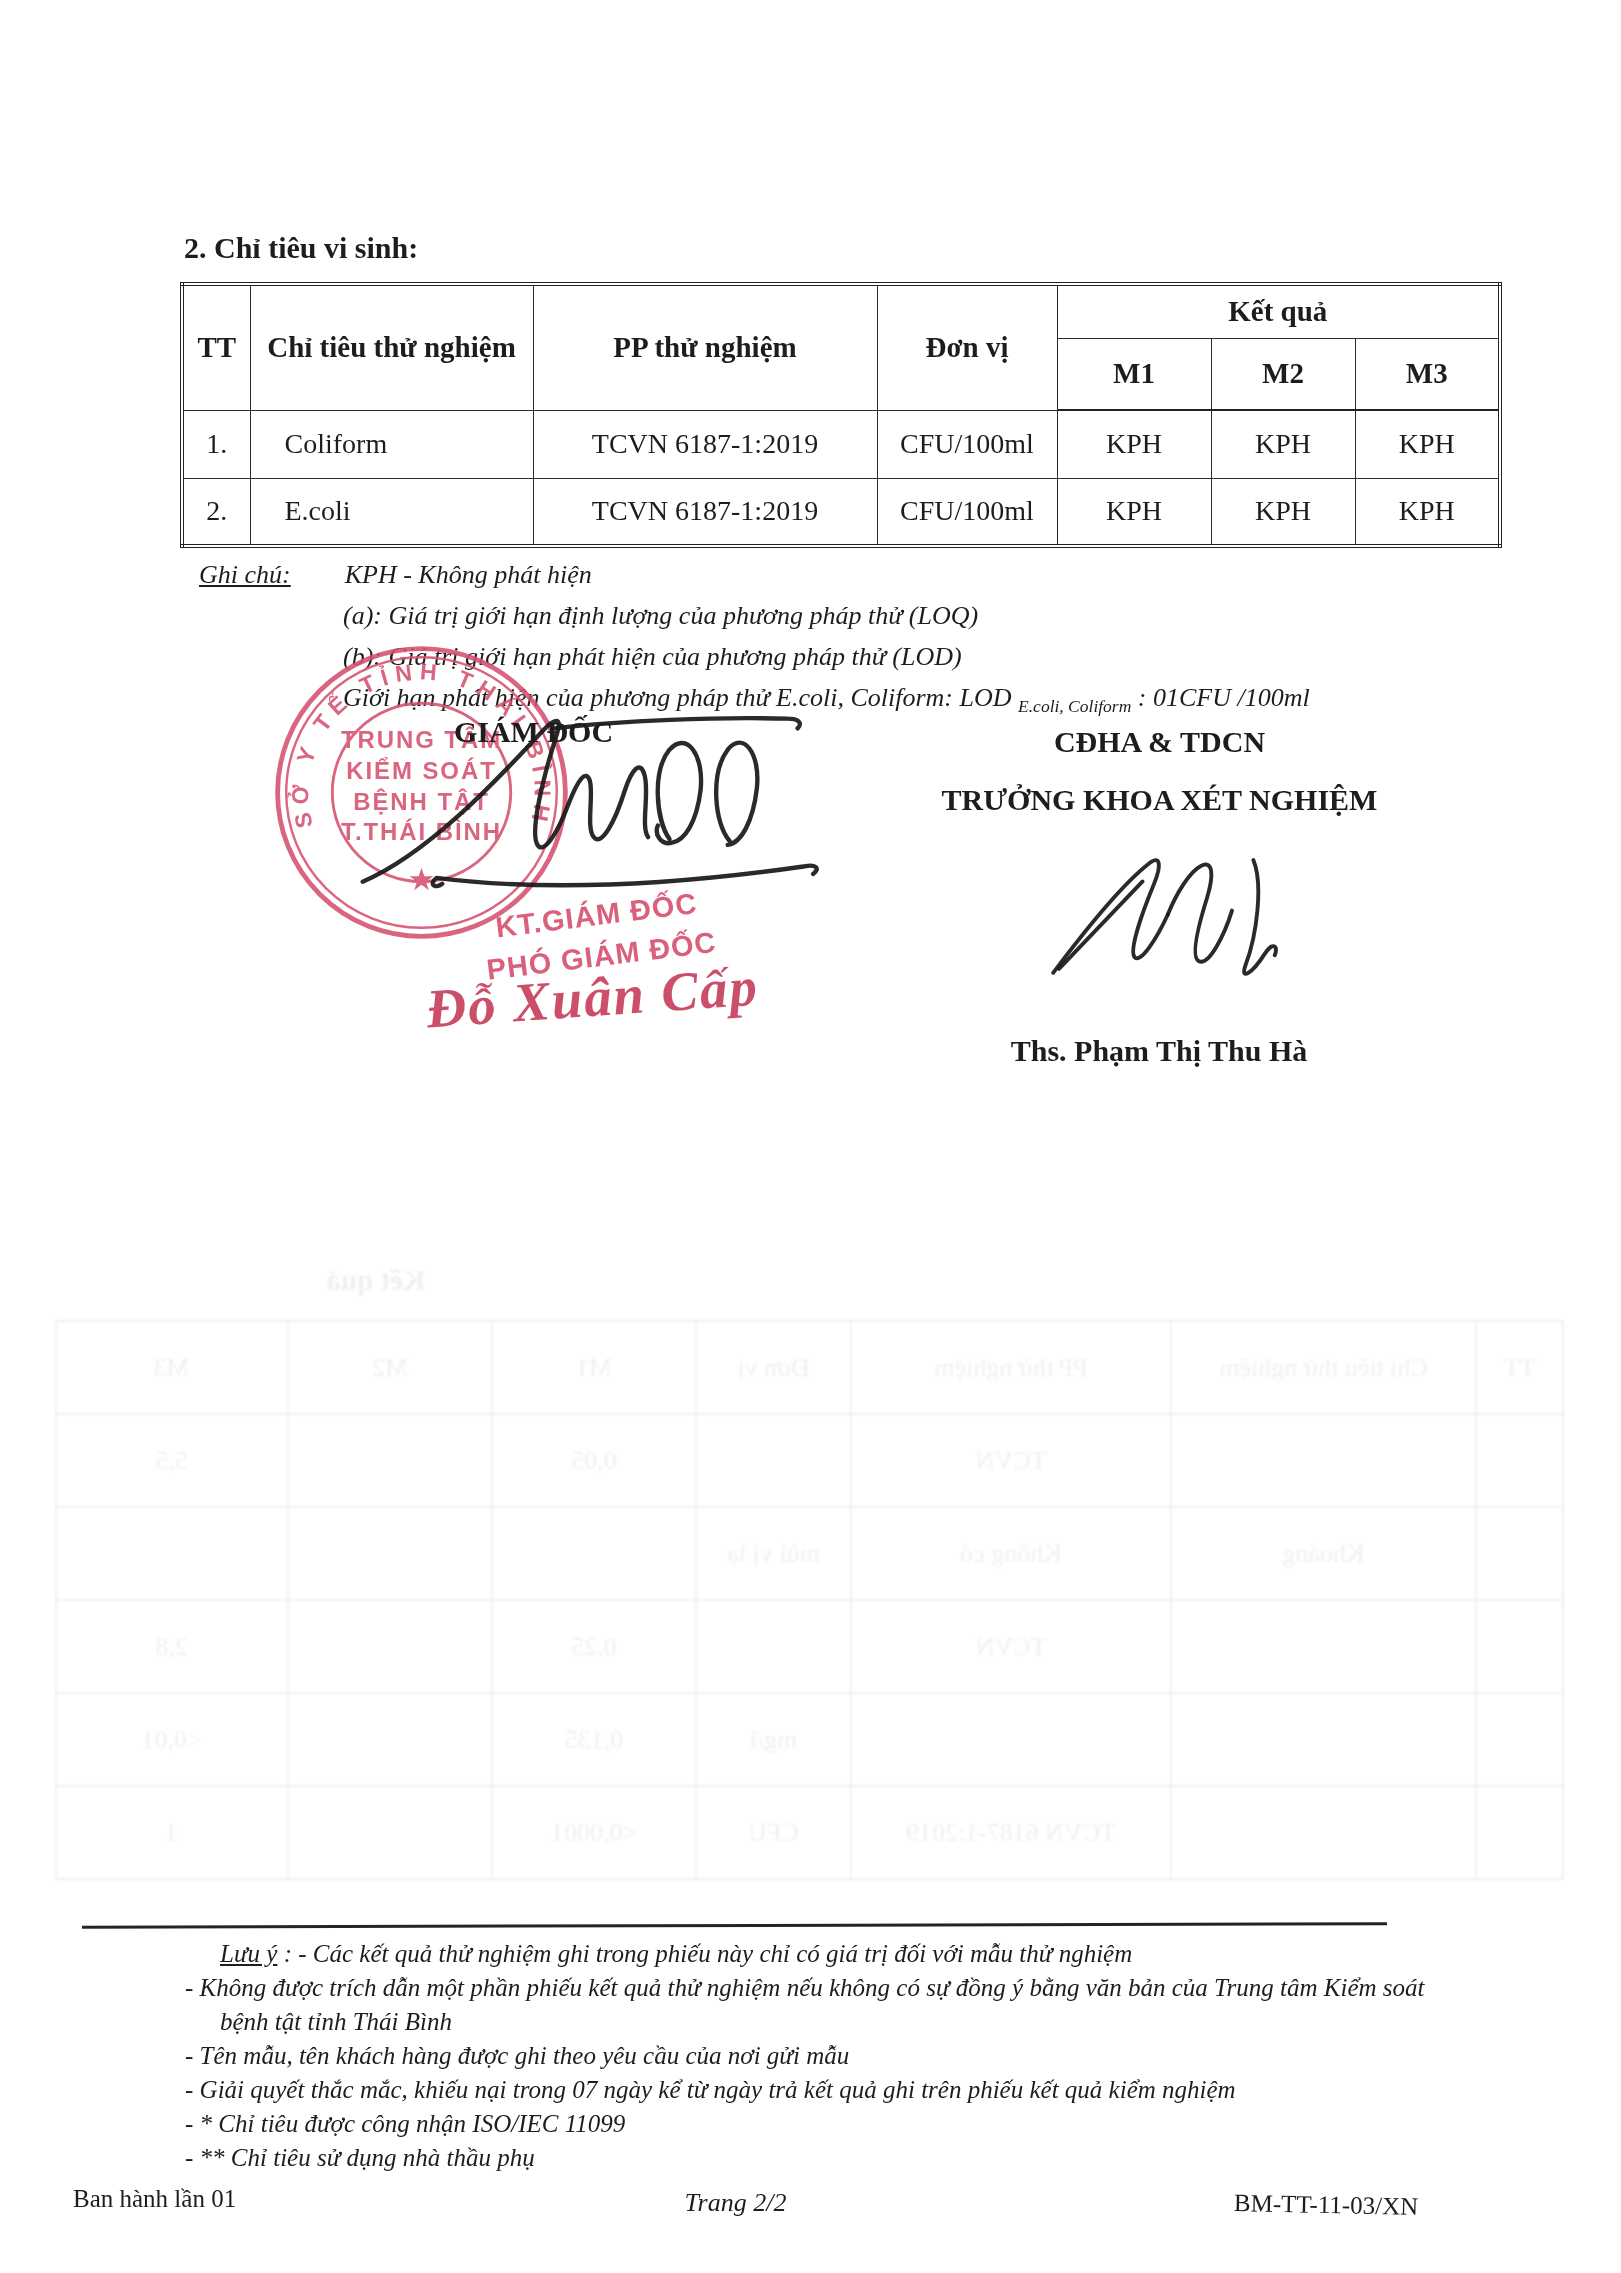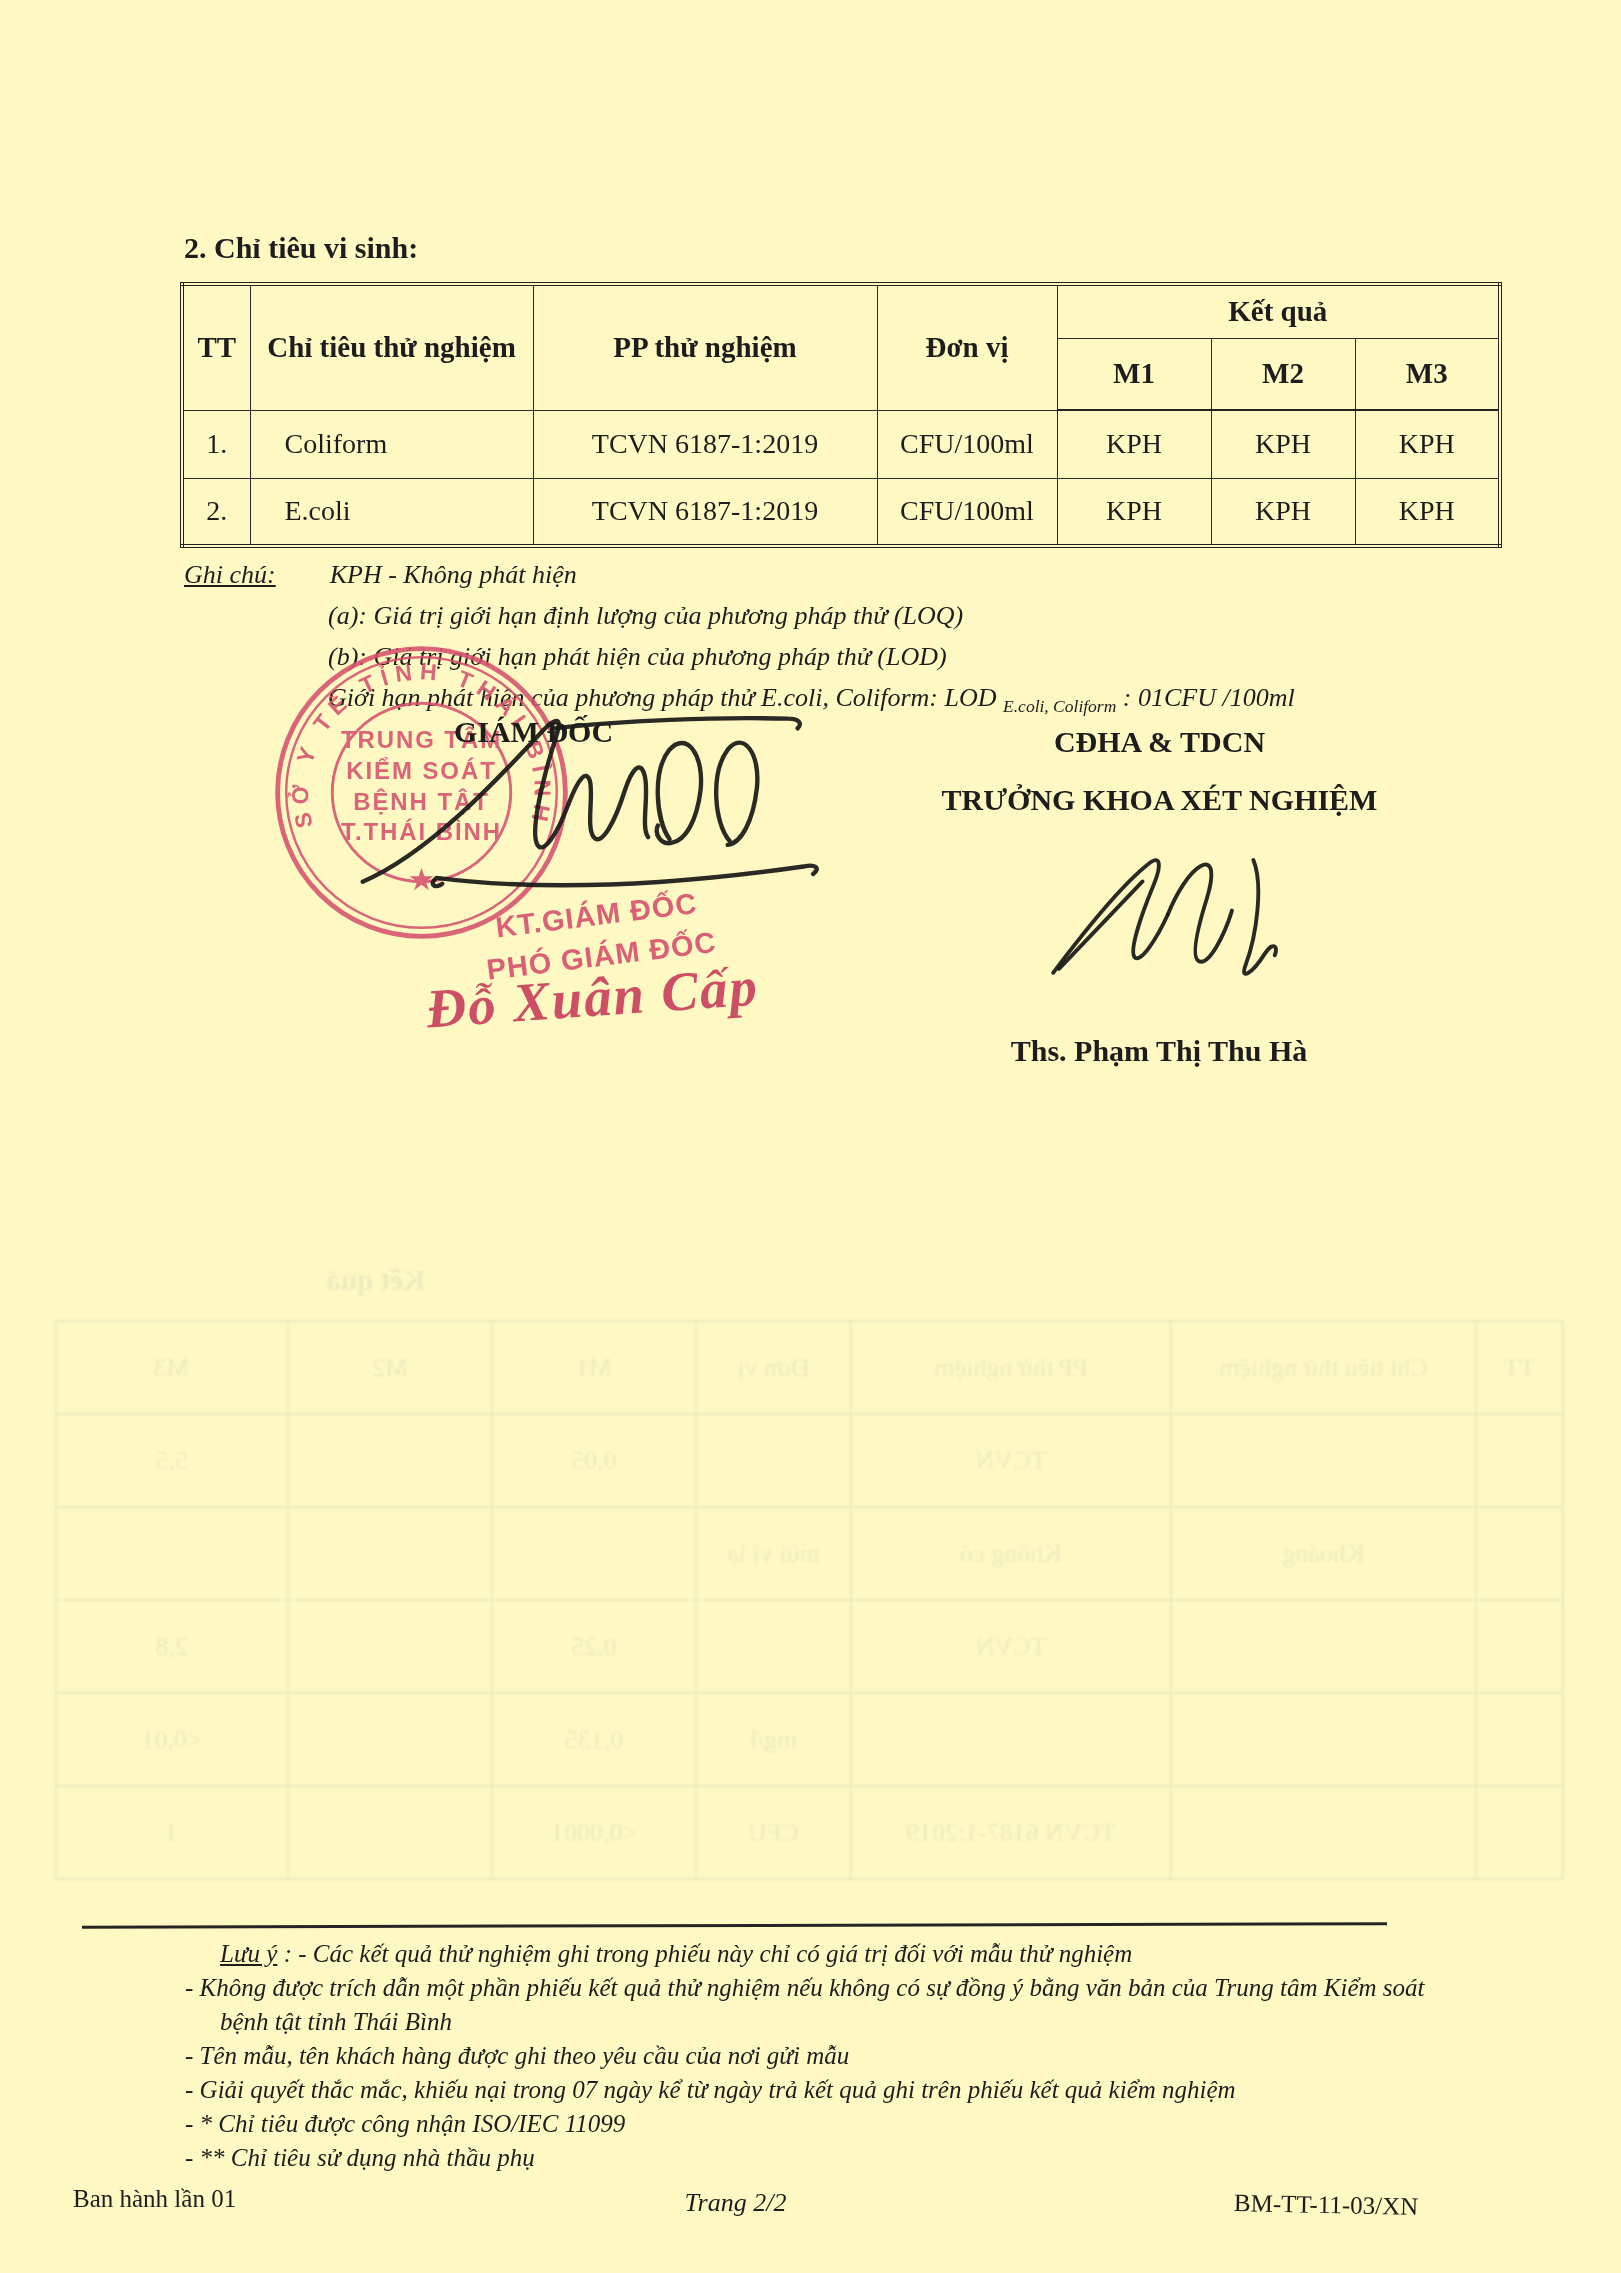--- a/index.html
+++ b/index.html
@@ -1,20 +1,20 @@
 <!DOCTYPE html>
 <html style="--stamp: #d6506e;"><head>
 <meta charset="utf-8">
 <style>
   :root { --stamp: #d6506e; --ink: #1d1d1d; }
   * { box-sizing: border-box; }
   body { margin: 0; background: #d8d8d4; }
   .page {
     position: relative; width: 1621px; height: 2274px;
-    background: #fef9c3; overflow: hidden;
+    background: #ffffff; overflow: hidden;
     font-family: "Liberation Serif", "DejaVu Serif", serif;
     color: var(--ink);
   }
 
   
   .section-heading {
     position: absolute; left: 184px; top: 231px;
     font-size: 30px; font-weight: bold;
   }
 
@@ -28,21 +28,21 @@
   .results-table th { font-size: 29px; font-weight: bold; }
   .results-table td { font-size: 28px; }
   .results-table .h-group { height: 54px; }
   .results-table .h-sub th { height: 72px; border-bottom: 2.9px solid #222; }
   .results-table .r td { height: 68px; }
   .results-table .r1 td { border-bottom: 1.9px dotted #4a4a4a; }
   .results-table td.c-criteria { text-align: left; padding-left: 34px; }
 
   
   .notes {
-    position: absolute; left: 184px; top: 554px;
+    position: absolute; left: 199px; top: 554px;
     font-style: italic; font-size: 26px; line-height: 41px; width: 1300px;
   }
   .notes .lbl { text-decoration: underline; margin-right: 54px; }
   .notes .ind { padding-left: 144px; }
   .notes sub { font-size: 17.5px; }
 
   
   .sig-title-left {
     position: absolute; left: 427px; top: 715px; width: 213px; text-align: center;
     font-size: 30px; font-weight: bold; z-index: 4;

